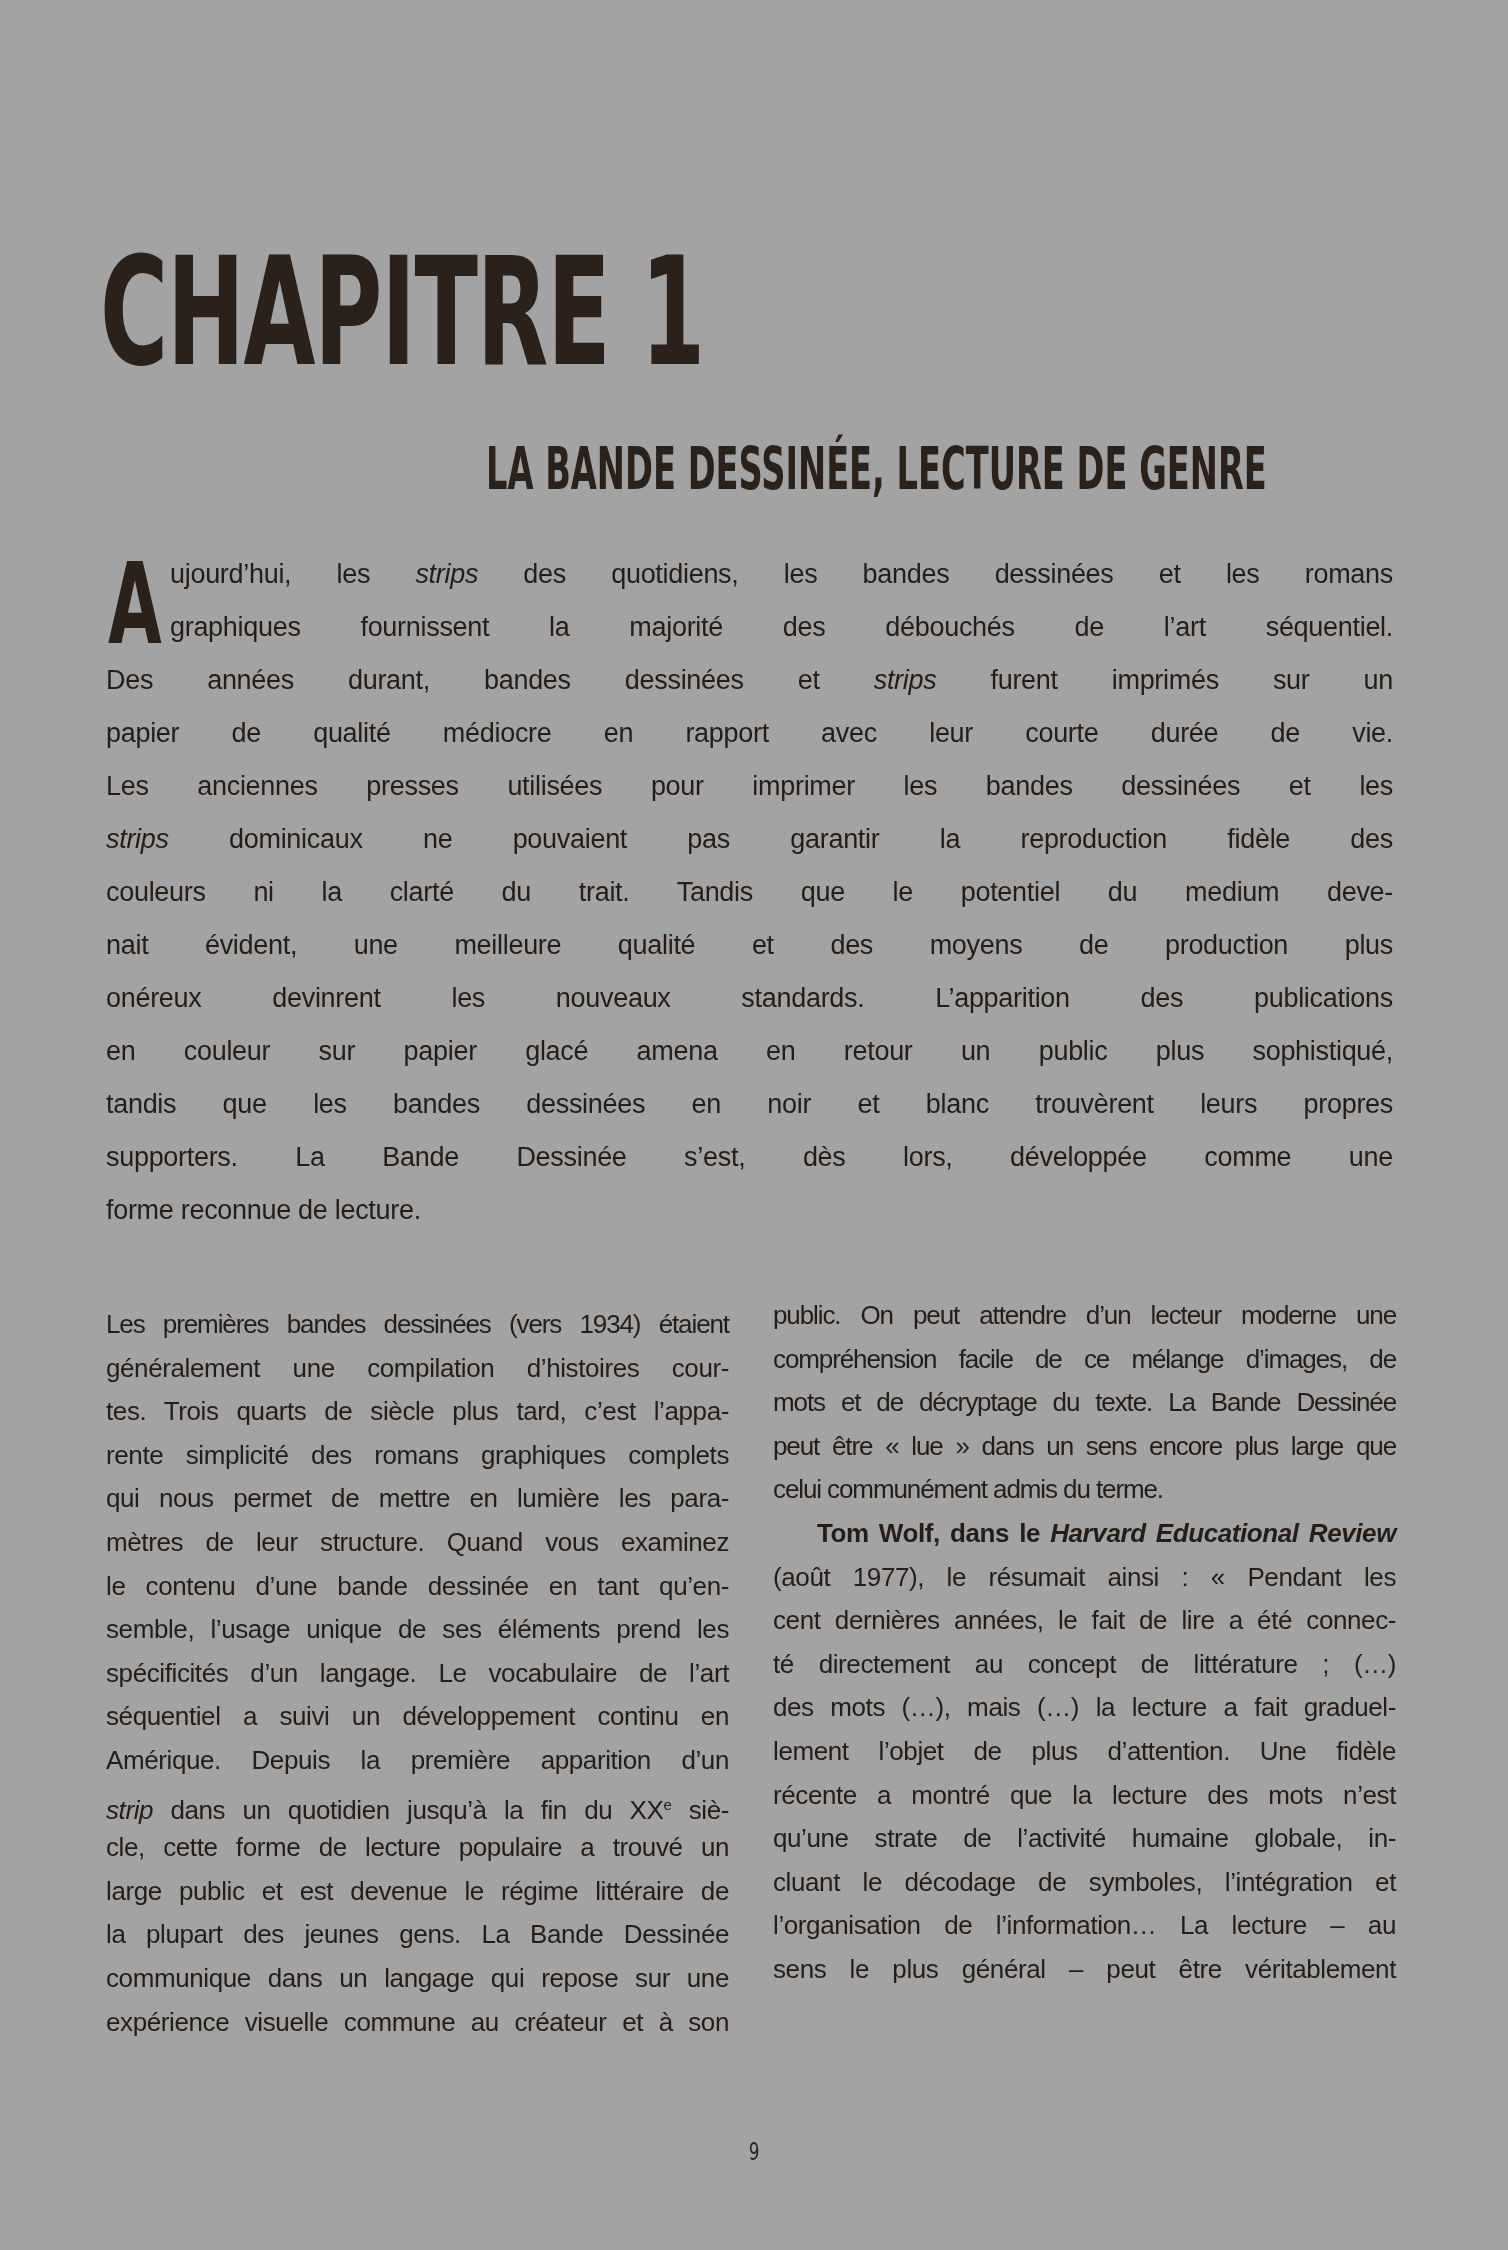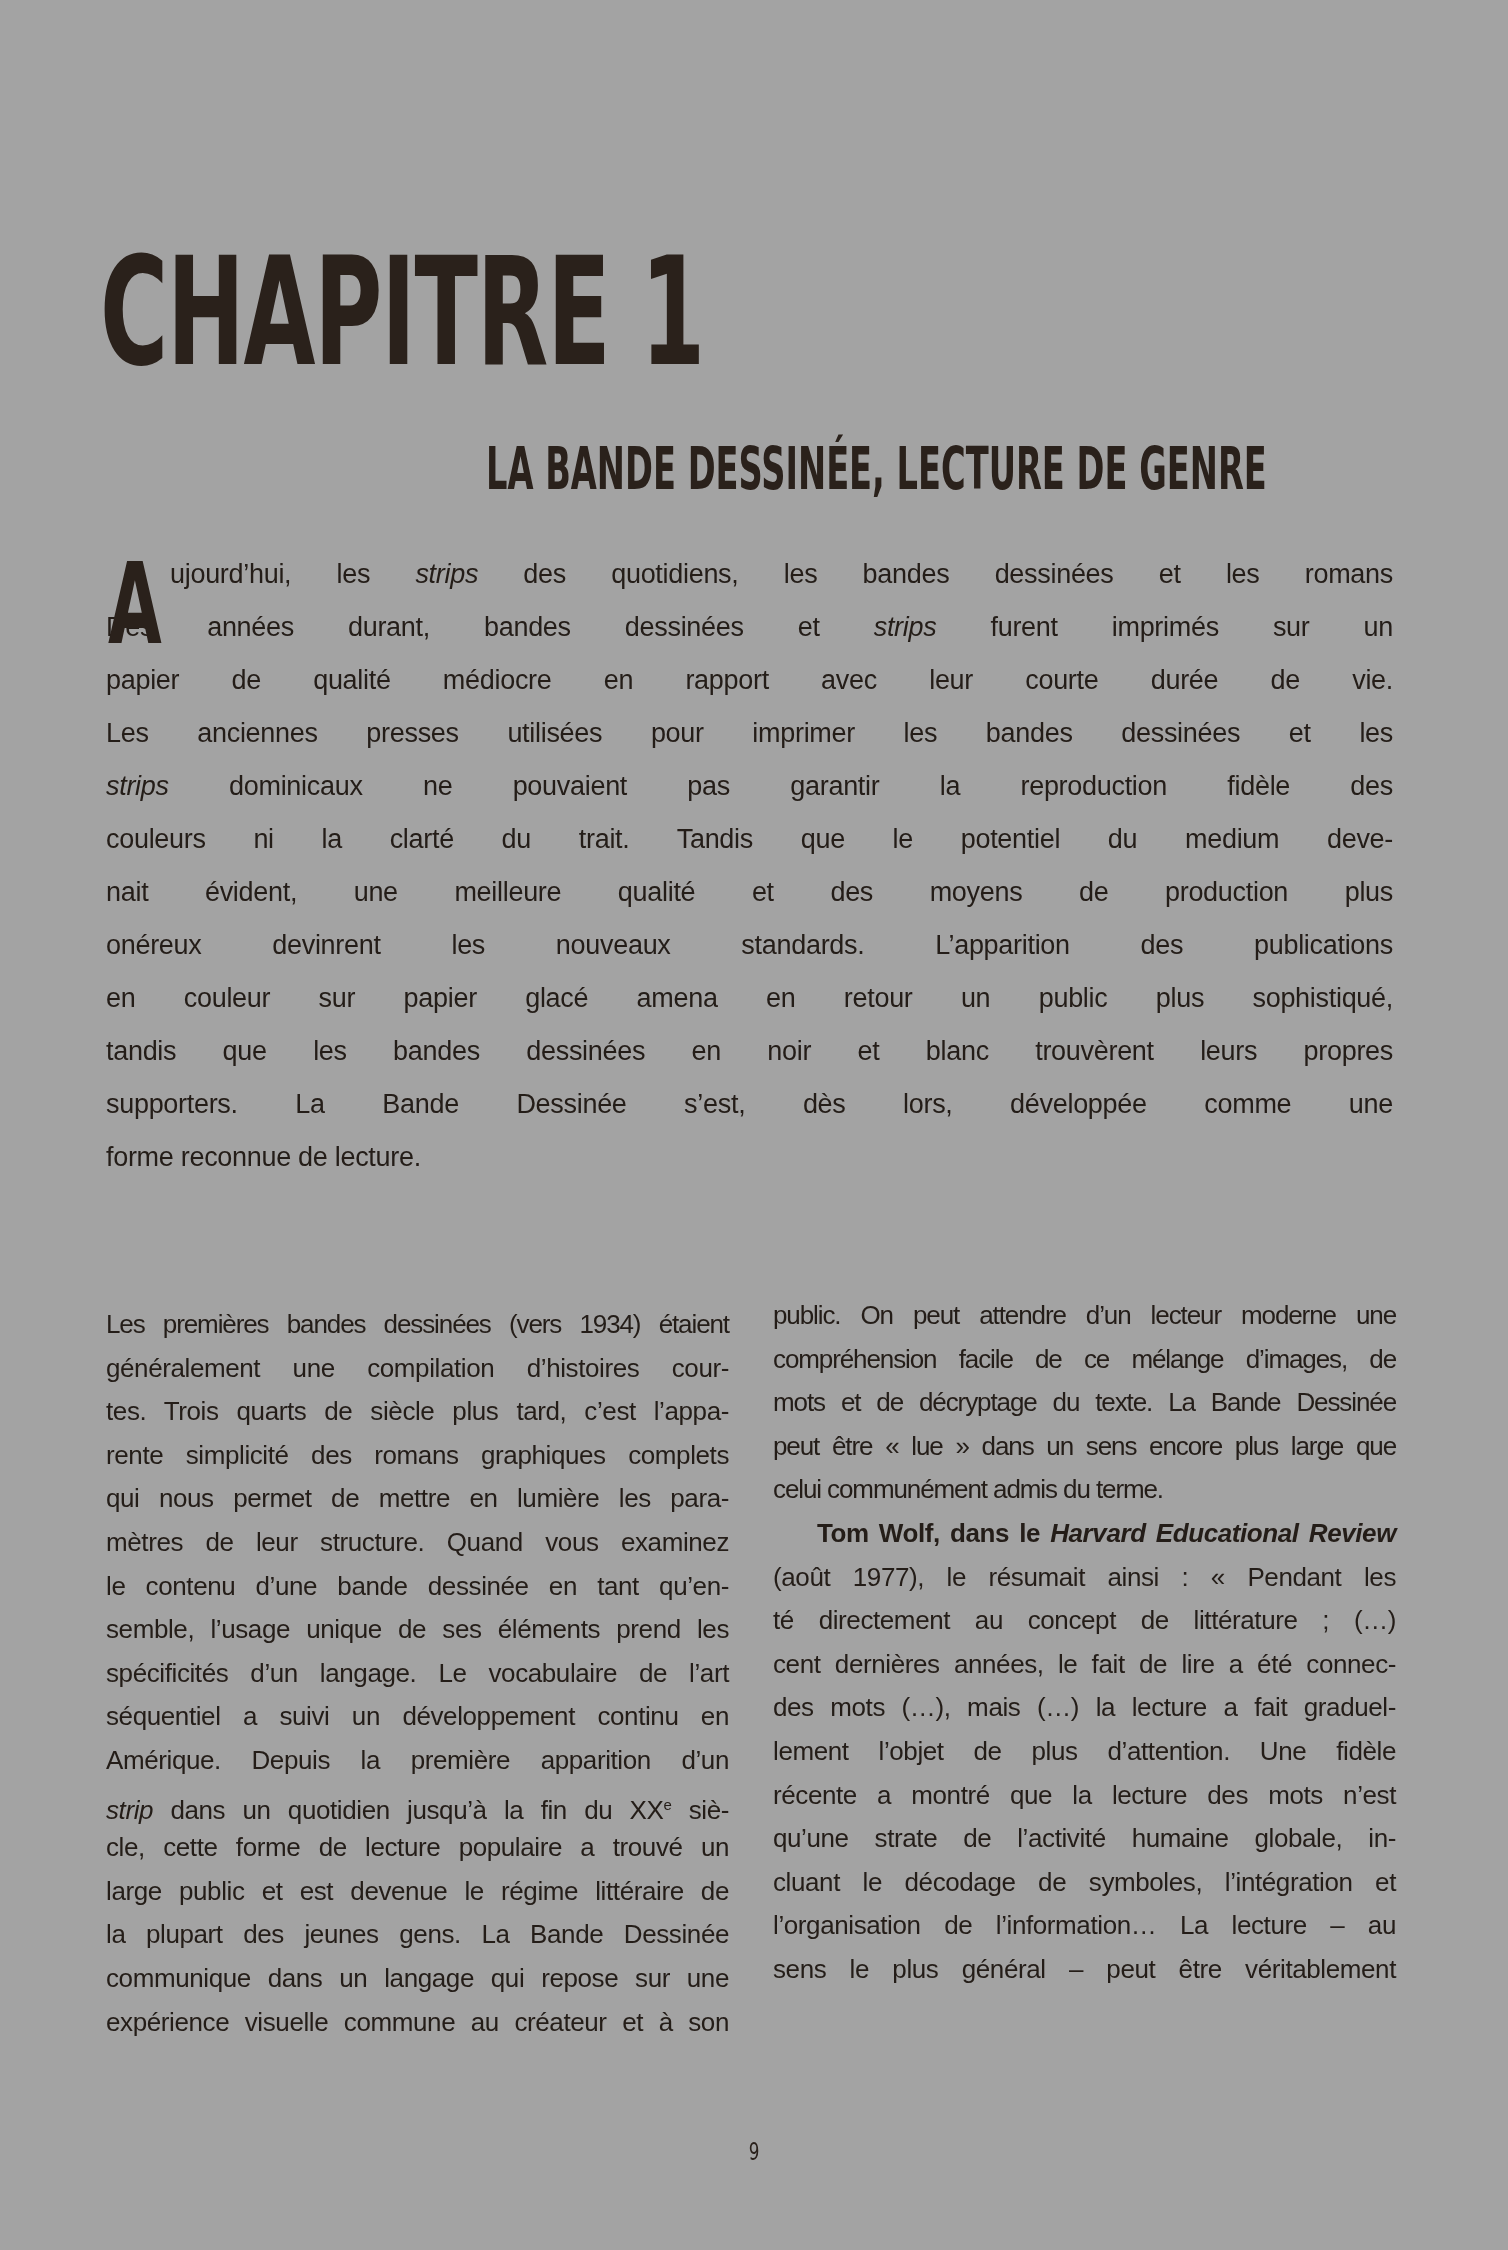--- a/index.html
+++ b/index.html
@@ -61,20 +61,21 @@
 <body>
 
 <div class="page">
   <div class="chapter-title">CHAPITRE 1</div>
   <div class="chapter-subtitle">LA BANDE DESSINÉE, LECTURE DE GENRE</div>
 
   <div class="intro">
     <div class="dropcap">A</div>
     <div id="intro-lines">
         <div class="line first"><span>ujourd’hui, les </span><em>strips</em><span> des quotidiens, les bandes dessinées et les romans</span></div>
+        <div class="line first"><span>graphiques fournissent la majorité des débouchés de l’art séquentiel.</span></div>
         <div class="line"><span>Des années durant, bandes dessinées et </span><em>strips</em><span> furent imprimés sur un</span></div>
         <div class="line"><span>papier de qualité médiocre en rapport avec leur courte durée de vie.</span></div>
         <div class="line"><span>Les anciennes presses utilisées pour imprimer les bandes dessinées et les</span></div>
         <div class="line"><em>strips</em><span> dominicaux ne pouvaient pas garantir la reproduction fidèle des</span></div>
         <div class="line"><span>couleurs ni la clarté du trait. Tandis que le potentiel du medium deve-</span></div>
         <div class="line"><span>nait évident, une meilleure qualité et des moyens de production plus</span></div>
         <div class="line"><span>onéreux devinrent les nouveaux standards. L’apparition des publications</span></div>
         <div class="line"><span>en couleur sur papier glacé amena en retour un public plus sophistiqué,</span></div>
         <div class="line"><span>tandis que les bandes dessinées en noir et blanc trouvèrent leurs propres</span></div>
         <div class="line"><span>supporters. La Bande Dessinée s’est, dès lors, développée comme une</span></div>
@@ -102,22 +103,22 @@
       <div class="line"><span>expérience visuelle commune au créateur et à son</span></div>
     </div>
   <div class="col col-right" id="col-right">
       <div class="line tight"><span>public. On peut attendre d’un lecteur moderne une</span></div>
       <div class="line tight"><span>compréhension facile de ce mélange d’images, de</span></div>
       <div class="line tight"><span>mots et de décryptage du texte. La Bande Dessinée</span></div>
       <div class="line tight"><span>peut être « lue » dans un sens encore plus large que</span></div>
       <div class="line last tight"><span>celui communément admis du terme.</span></div>
       <div class="line indent"><span>Tom Wolf, dans le </span><em>Harvard Educational Review</em></div>
       <div class="line"><span>(août 1977), le résumait ainsi : «  Pendant les</span></div>
+      <div class="line"><span>cent dernières années, le fait de lire a été connec-</span></div>
       <div class="line"><span>té directement au concept de littérature ; (…)</span></div>
-      <div class="line"><span>cent dernières années, le fait de lire a été connec-</span></div>
       <div class="line"><span>des mots (…), mais (…) la lecture a fait graduel-</span></div>
       <div class="line"><span>lement l’objet de plus d’attention. Une fidèle</span></div>
       <div class="line"><span>récente a montré que la lecture des mots n’est</span></div>
       <div class="line"><span>qu’une strate de l’activité humaine globale, in-</span></div>
       <div class="line"><span>cluant le décodage de symboles, l’intégration et</span></div>
       <div class="line"><span>l’organisation de l’information… La lecture – au</span></div>
       <div class="line"><span>sens le plus général – peut être véritablement</span></div>
     </div>
 
   <div class="page-number">9</div>

